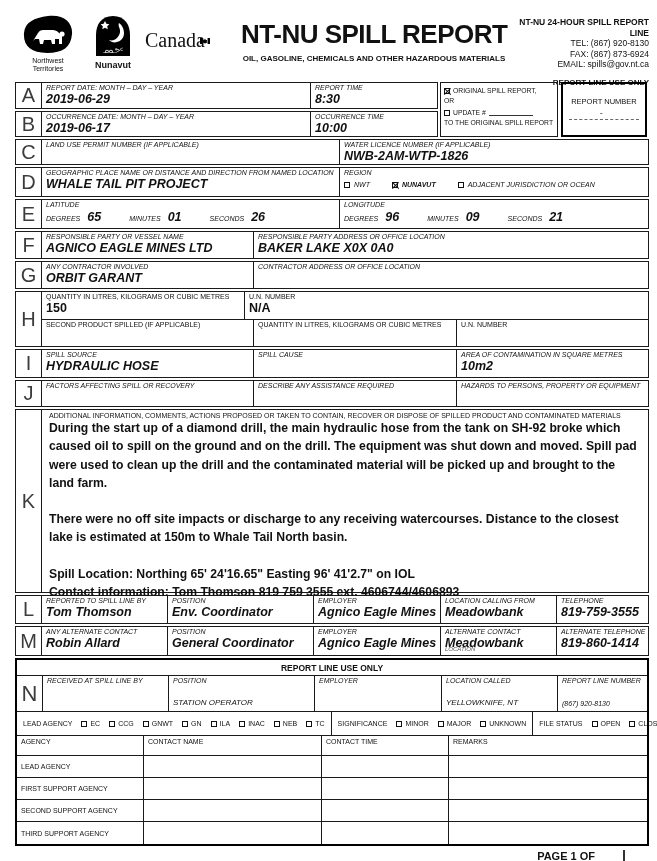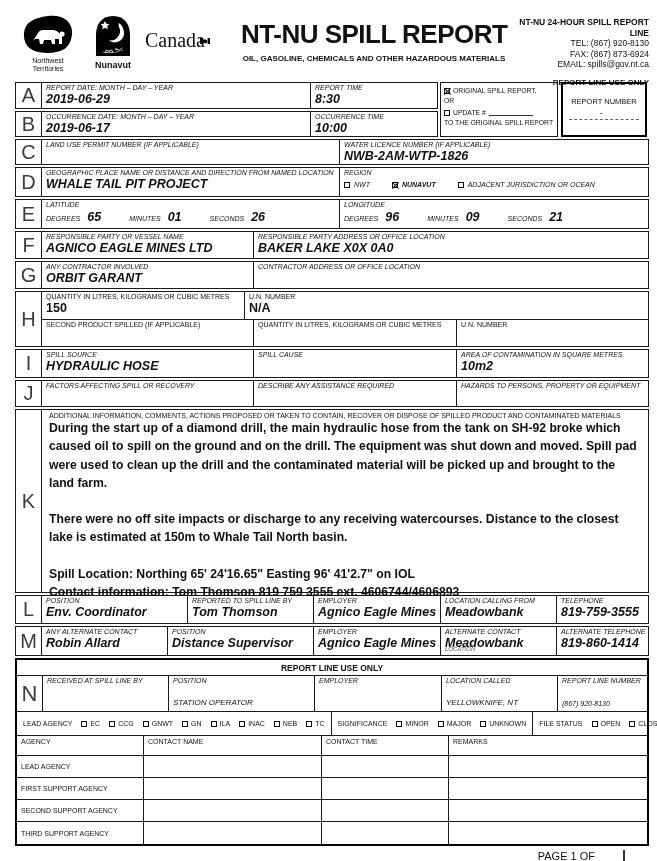--- a/index.html
+++ b/index.html
@@ -85,21 +85,21 @@
   
   .trow { display:flex; border-bottom:1px solid #1a1a1a; height:22px; }
   .trow.hdr { height:20px; }
   .trow:last-child { border-bottom:none; }
   .tc { border-right:1px solid #1a1a1a; padding:2px 4px; font-size:7px; display:flex; align-items:center; overflow:hidden; }
   .trow.hdr .tc { align-items:flex-start; }
   .tc:last-child { border-right:none; }
 
   
   .footer { display:flex; justify-content:flex-end; align-items:flex-end; margin-top:4px; gap:6px; padding-right:2px; }
-  .pageof { font-weight:normal; font-size:11px; }
+  .pageof { font-weight:bold; font-size:11px; }
   .pline { width:46px; height:12px; border-bottom:1.5px solid #333; position:relative; }
   .pline::after { content:""; position:absolute; left:22px; bottom:0; width:1.5px; height:11px; background:#333; }
 </style>
 </head>
 <body>
 
 <div class="page">
 
   <div class="header">
     <div class="logos">
@@ -360,28 +360,28 @@
       <div class="kp" style="">During the start up of a diamond drill, the main hydraulic hose from the tank on SH-92 broke which caused oil to spill on the ground and on the drill.  The equipment was shut down and moved.  Spill pad were used to clean up the drill and the contaminated material will be picked up and brought to the land farm.</div>
       <div class="kp mt">There were no off site impacts or discharge to any receiving watercourses.  Distance to the closest lake is estimated at 150m to Whale Tail North basin.</div>
       <div class="kp mt">Spill Location: Northing 65' 24'16.65"  Easting 96' 41'2.7" on IOL</div>
       <div class="kp">Contact information: Tom Thomson 819 759 3555 ext. 4606744/4606893</div>
     </div>
   </div>
 
   <div class="frow h29">
     <div class="letter">L</div>
     <div class="cells">
+      <div class="cell" style="flex:0 0 126px">
+        <div class="lbl">REPORTED TO SPILL LINE BY</div>
+        <div class="val">Tom Thomson</div>
+      </div>
       <div class="cell" style="flex:0 0 146px">
         <div class="lbl">POSITION</div>
         <div class="val">Env. Coordinator</div>
       </div>
-      <div class="cell" style="flex:0 0 126px">
-        <div class="lbl">REPORTED TO SPILL LINE BY</div>
-        <div class="val">Tom Thomson</div>
-      </div>
       <div class="cell" style="flex:0 0 127px">
         <div class="lbl">EMPLOYER</div>
         <div class="val">Agnico Eagle Mines</div>
       </div>
       <div class="cell" style="flex:0 0 116px">
         <div class="lbl">LOCATION CALLING FROM</div>
         <div class="val">Meadowbank</div>
       </div>
       <div class="cell" style="flex:1">
         <div class="lbl">TELEPHONE</div>
@@ -392,21 +392,21 @@
 
   <div class="frow h30">
     <div class="letter">M</div>
     <div class="cells">
       <div class="cell" style="flex:0 0 126px">
         <div class="lbl">ANY ALTERNATE CONTACT</div>
         <div class="val">Robin Allard</div>
       </div>
       <div class="cell" style="flex:0 0 146px">
         <div class="lbl">POSITION</div>
-        <div class="val">Distance Supervisor</div>
+        <div class="val">General Coordinator</div>
       </div>
       <div class="cell" style="flex:0 0 127px">
         <div class="lbl">EMPLOYER</div>
         <div class="val">Agnico Eagle Mines</div>
       </div>
       <div class="cell" style="flex:0 0 116px">
         <div class="lbl">ALTERNATE CONTACT</div>
         <div class="val" style="margin-bottom:-4px">Meadowbank</div>
         <div class="lbl" style="font-size:6px;color:#555">LOCATION</div>
       </div>

